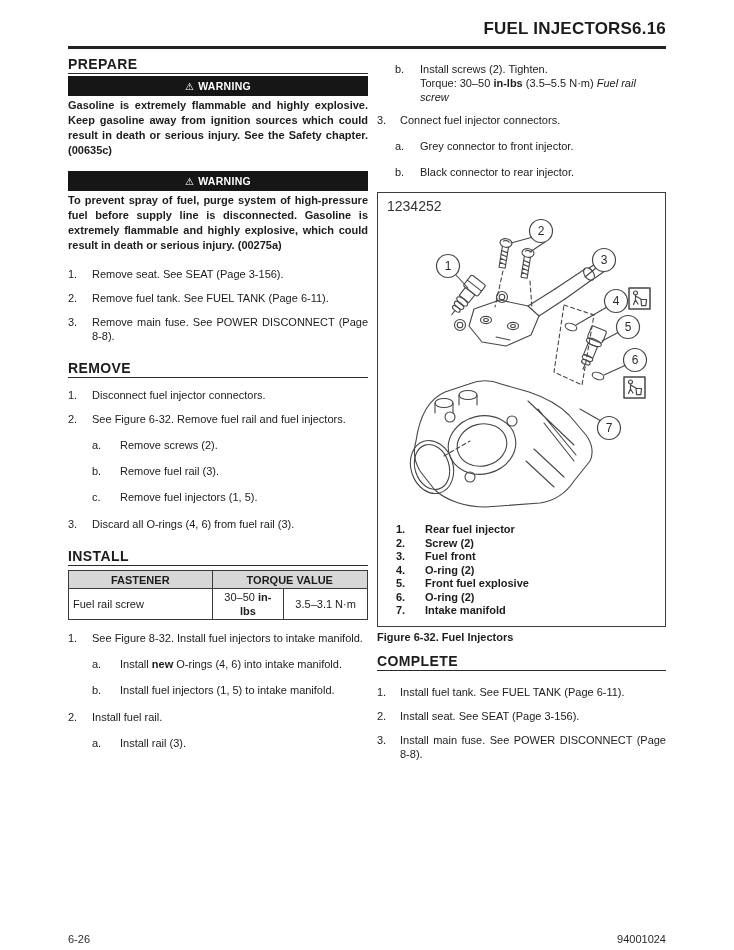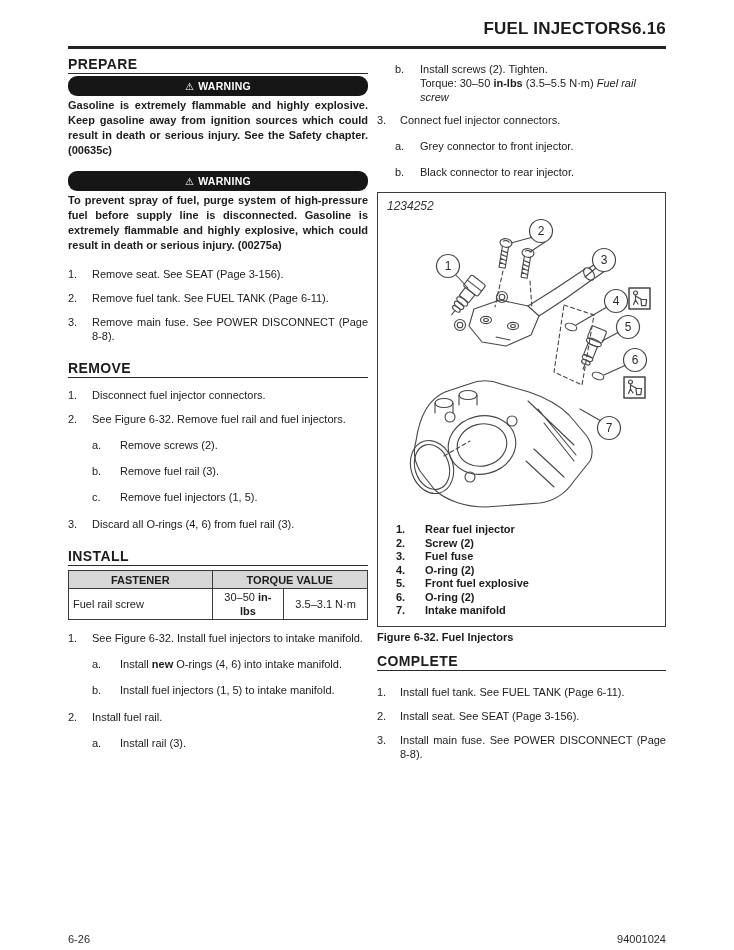--- a/index.html
+++ b/index.html
@@ -20,21 +20,21 @@
   
   .col-l{position:absolute;left:68px;top:57px;width:300px;}
   .col-r{position:absolute;left:377px;top:57px;width:289px;}
 
   
   .sec{font-size:14px;font-weight:bold;letter-spacing:.4px;border-bottom:1.6px solid #2a2a2a;padding-bottom:2px;}
   .mt18{margin-top:18px;}
   .mt10{margin-top:10px;}
 
   
-  .warnbar{background:#161616;color:#fff;text-align:center;font-weight:bold;font-size:10.5px;padding:3px 0 2px 0;letter-spacing:.3px;border-radius:9px;}
+  .warnbar{background:#161616;color:#fff;text-align:center;font-weight:bold;font-size:10.5px;padding:3px 0 2px 0;letter-spacing:.3px;}
   .warnbar .tri{font-size:10px;margin-right:4px;}
   .warntext{font-weight:bold;text-align:justify;margin-top:2px;line-height:15px;}
   .warn{margin-top:2px;margin-bottom:13px;}
 
   
   .step{position:relative;padding-left:24px;margin-top:10px;text-align:justify;line-height:14px;}
   .step .n{position:absolute;left:0;top:0;}
   .substep{position:relative;padding-left:52px;margin-top:12px;text-align:justify;line-height:14px;}
   .substep .n{position:absolute;left:24px;top:0;}
   .col-r .step{padding-left:23px;}
@@ -46,21 +46,21 @@
 
   
   table.tq{border-collapse:collapse;width:100%;margin-top:4px;font-size:11px;}
   table.tq th,table.tq td{border:1.2px solid #3a3a3a;padding:1px 4px;height:15px;}
   table.tq th{background:#d7d7d7;font-weight:bold;text-align:center;}
   table.tq td.c{text-align:center;}
   table.tq td.l{text-align:left;}
 
   
   .figbox{margin-top:13px;border:1.3px solid #3e3e3e;width:287px;background:#fff;}
-  .imgnum{font-size:12px;color:#333;padding:6px 0 0 9px;font-style:italic;}
+  .imgnum{font-size:14px;color:#333;padding:6px 0 0 9px;}
   .figsvg{display:block;margin:-4px 0 0 0;}
   .legend{padding:2px 6px 8px 18px;}
   .lrow{position:relative;padding-left:29px;font-weight:bold;line-height:13.5px;}
   .lrow .n{position:absolute;left:0;}
   .figcap{font-weight:bold;text-align:left;margin-top:3px;}
 </style>
 </head>
 <body>
 
 <div class="page">
@@ -107,21 +107,21 @@
         <th colspan="2">TORQUE VALUE</th>
       </tr>
       <tr>
         <td class="l">Fuel rail screw</td>
         <td class="c" style="width:24%;"><span>30–50 </span><span class="b">in-lbs</span></td>
         <td class="c" style="width:28%;">3.5–3.1 N·m</td>
       </tr>
     </tbody>
       </table>
 
-    <div class="step" style="margin-top:11px;"><span class="n">1.</span><span>See Figure 6-32. Install fuel injectors to intake manifold.</span></div>
+    <div class="step" style="margin-top:11px;"><span class="n">1.</span><span>See Figure 8-32. Install fuel injectors to intake manifold.</span></div>
     <div class="substep"><span class="n">a.</span><span><span>Install </span><span class="b">new</span><span> O-rings (4, 6) into intake manifold.</span></span></div>
     <div class="substep"><span class="n">b.</span><span>Install fuel injectors (1, 5) to intake manifold.</span></div>
     <div class="step" style="margin-top:13px;"><span class="n">2.</span><span>Install fuel rail.</span></div>
     <div class="substep"><span class="n">a.</span><span>Install rail (3).</span></div>
   </div>
 
   <div class="col-r">
 
     <div class="substep" style="margin-top:5px;"><span class="n">b.</span><span>Install screws (2). Tighten.</span></div>
     <div class="torqueline"><span>Torque: 30–50 </span><span class="b">in-lbs</span><span> (3.5–5.5 N·m) </span><span class="i">Fuel rail screw</span></div>
@@ -256,21 +256,21 @@
           <text x="238" y="96">4</text>
           <text x="250" y="122">5</text>
           <text x="257" y="155">6</text>
           <text x="231" y="223">7</text>
         </g>
       </svg>
 
       <div class="legend">
         <div class="lrow"><span class="n">1.</span><span>Rear fuel injector</span></div>
         <div class="lrow"><span class="n">2.</span><span>Screw (2)</span></div>
-        <div class="lrow"><span class="n">3.</span><span>Fuel fuse</span></div>
+        <div class="lrow"><span class="n">3.</span><span>Fuel front</span></div>
         <div class="lrow"><span class="n">4.</span><span>O-ring (2)</span></div>
         <div class="lrow"><span class="n">5.</span><span>Front fuel explosive</span></div>
         <div class="lrow"><span class="n">6.</span><span>O-ring (2)</span></div>
         <div class="lrow"><span class="n">7.</span><span>Intake manifold</span></div>
       </div>
     </div>
     <div class="figcap">Figure 6-32. Fuel Injectors</div>
 
     <div class="sec mt10">COMPLETE</div>
 

